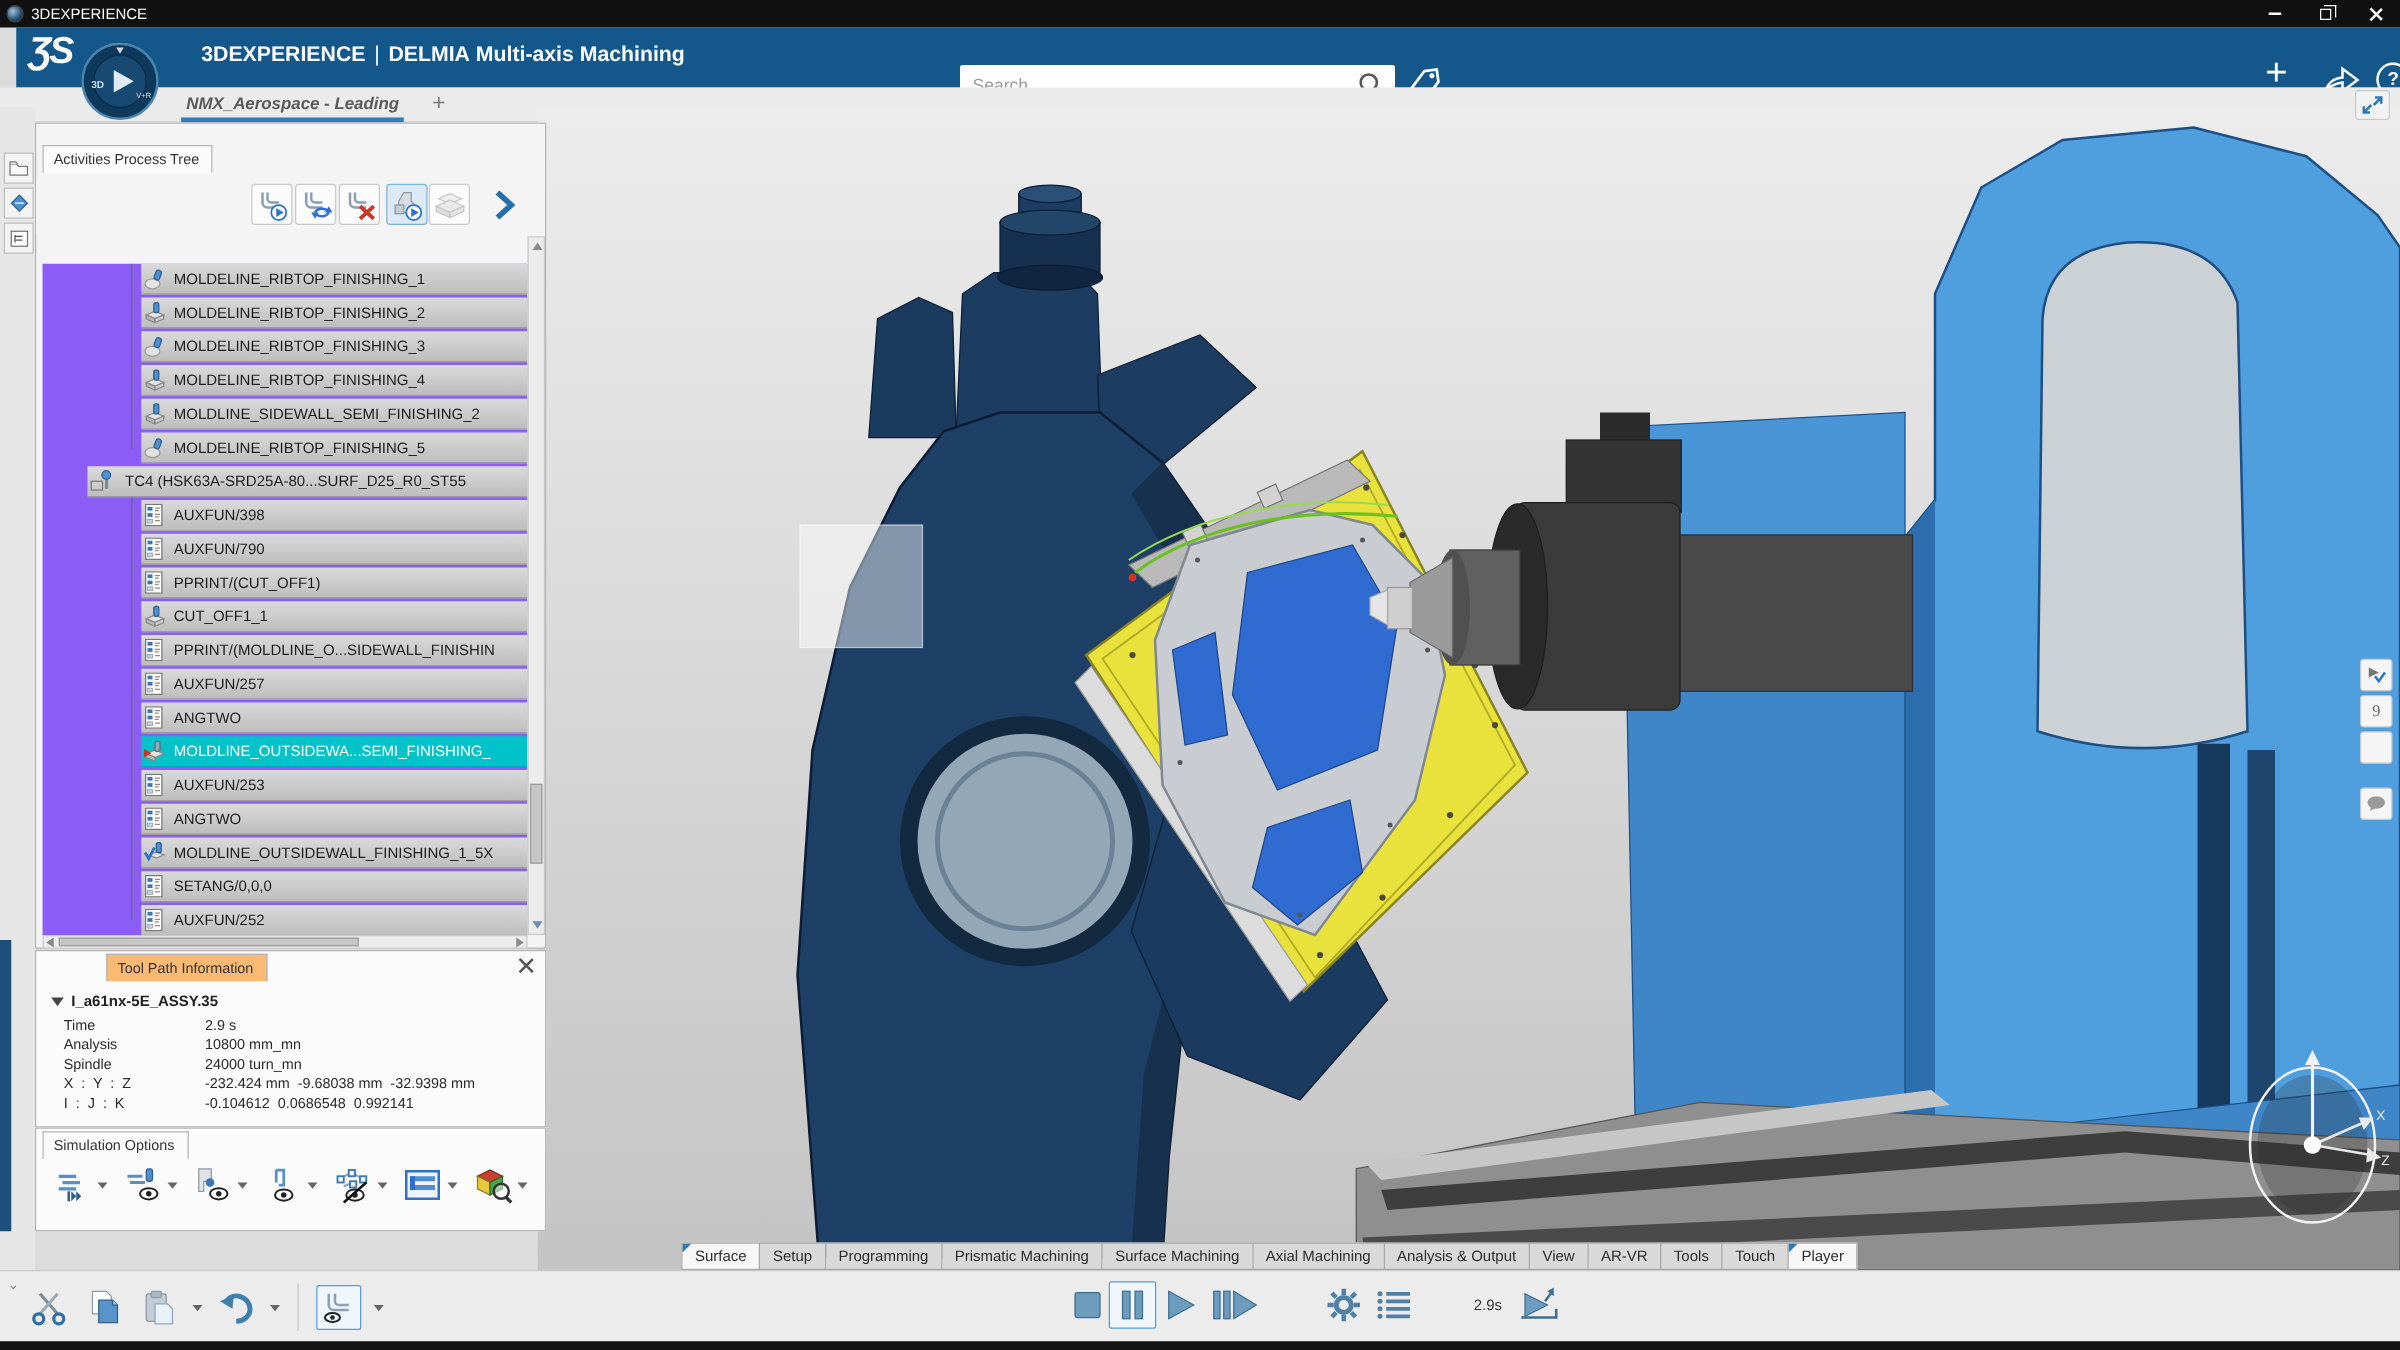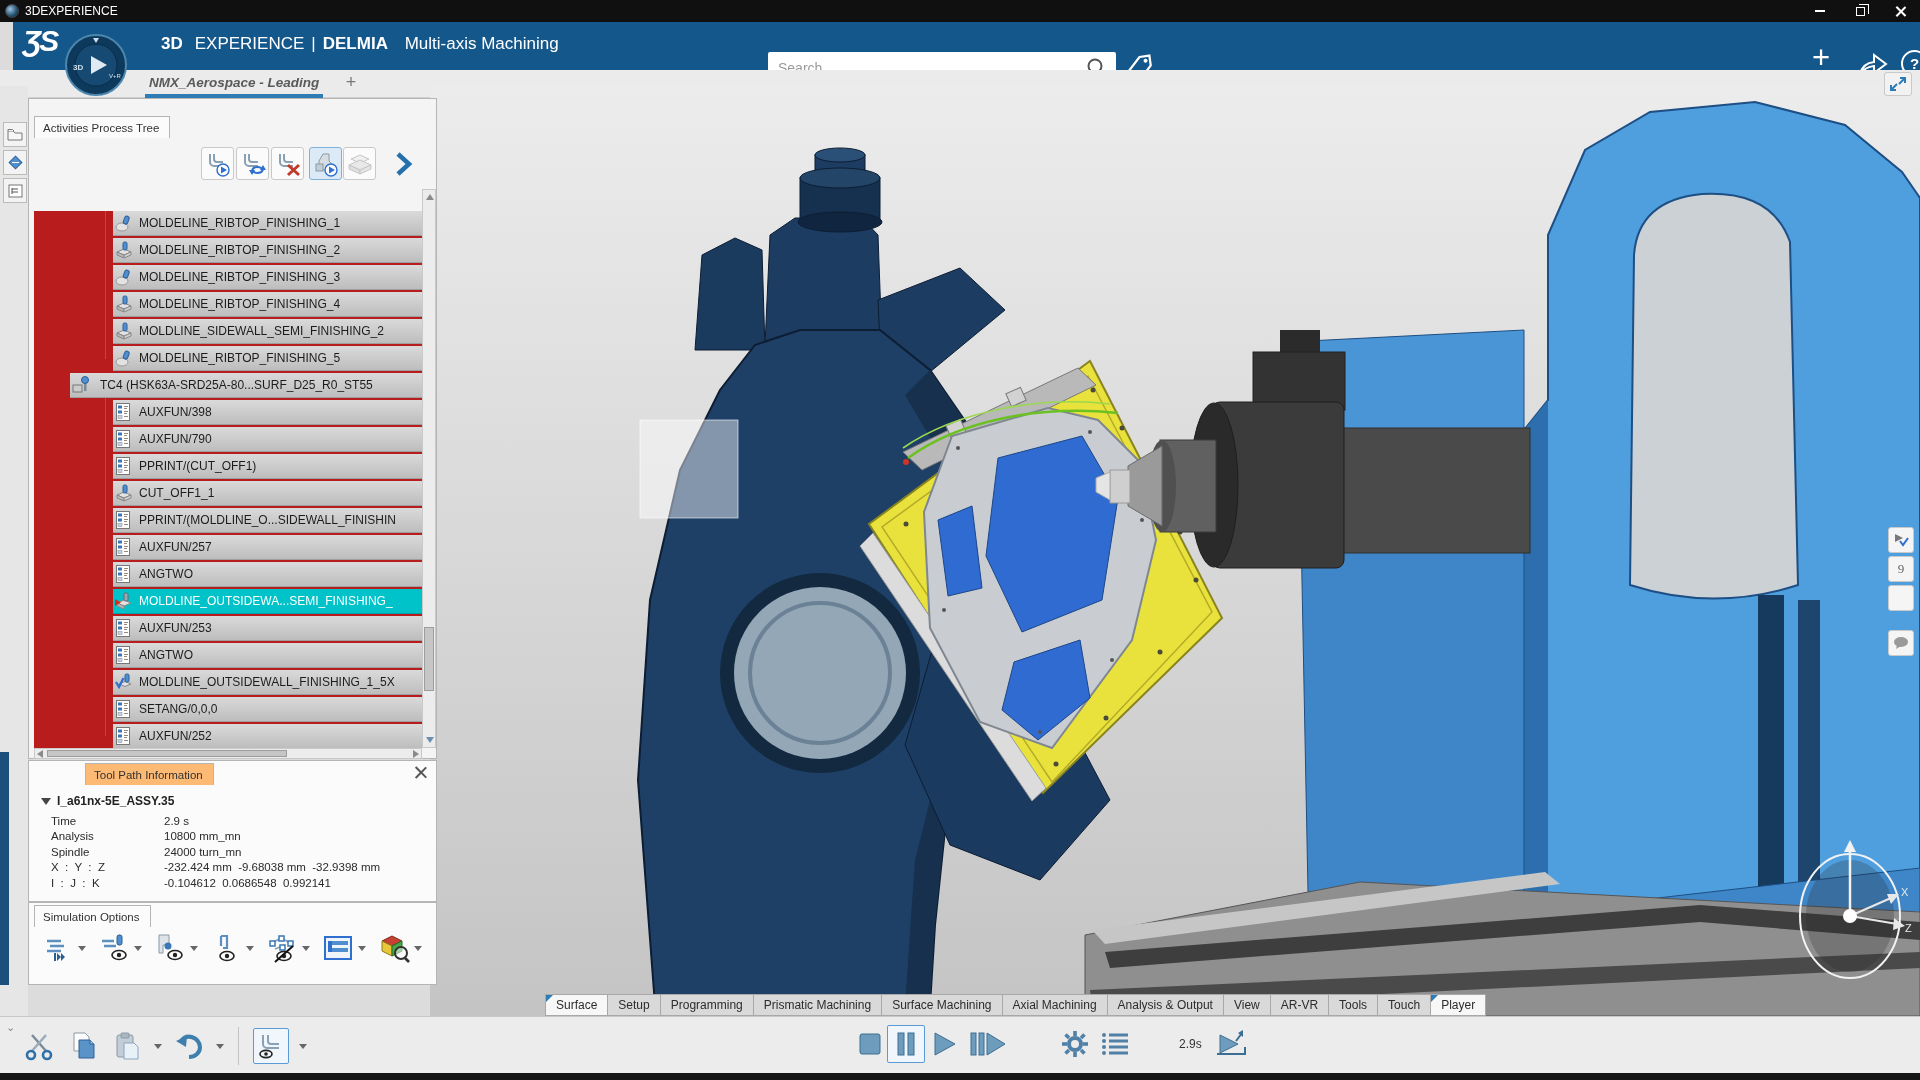--- a/index.html
+++ b/index.html
@@ -17,21 +17,21 @@
   .glyph-close{position:relative;width:11px;height:11px;}
   .glyph-close:before,.glyph-close:after{content:"";position:absolute;left:5px;top:-1px;width:1.6px;height:13px;background:#fff;}
   .glyph-close:before{transform:rotate(45deg);}  .glyph-close:after{transform:rotate(-45deg);}
 
   
   .topbar{position:absolute;left:13px;top:22px;width:1920px;height:48px;background:#14578b;color:#fff;}
   .ds-logo{position:absolute;left:10px;top:2px;font-size:30px;font-style:italic;font-weight:bold;color:#fff;letter-spacing:-2px;}
   .compass{position:absolute;left:52px;top:12px;width:62px;height:62px;z-index:5;}
   .brand{position:absolute;left:148px;top:12px;font-size:17px;white-space:nowrap;}
   .brand b{font-weight:bold;}
-  .brand .lite{font-weight:400;margin-left:12px;}
+  .brand .lite{font-weight:700;}
   .brand .pipe{margin:0 7px;font-weight:300;}
   .searchbox{position:absolute;left:755px;top:30px;width:348px;height:31px;background:#fff;border-radius:2px;display:flex;align-items:center;}
   .searchbox input{flex:1;border:none;outline:none;font-size:14px;padding:0 10px;color:#333;background:transparent;}
   .searchbox input::placeholder{color:#9a9a9a;}
   .tag-btn{position:absolute;left:1112px;top:31px;width:30px;height:30px;}
   .user-menu{position:absolute;left:1574px;top:36px;width:180px;font-size:14.5px;display:flex;align-items:center;gap:8px;white-space:nowrap;margin-top:27px;}
   .chev-down{width:0;height:0;border-left:5px solid transparent;border-right:5px solid transparent;border-top:6px solid #fff;margin-top:2px;}
   .topbar-add{position:absolute;left:1790px;top:21px;width:36px;font-size:31px;font-weight:300;text-align:center;line-height:30px;}
   .topbar-share{position:absolute;left:1843px;top:28px;width:34px;height:28px;}
   .topbar-help{position:absolute;left:1888px;top:28px;width:27px;height:27px;border:2px solid #fff;border-radius:50%;text-align:center;line-height:23px;font-size:15px;font-weight:bold;}
@@ -57,21 +57,21 @@
   .panel{position:absolute;background:#f4f4f4;border:1px solid #b5b5b5;}
   #activities-panel{left:28px;top:98px;width:409px;height:661px;}
   .panel-tab{position:absolute;background:#fbfbfb;border:1px solid #b5b5b5;border-bottom:none;font-size:11.5px;color:#333;padding:5px 10px 4px 8px;white-space:nowrap;}
   #apt-tab{left:5px;top:17px;}
   .panel-toolbar{position:absolute;left:0;top:42px;width:407px;height:46px;background:#f4f4f4;}
   .tb-btn{position:absolute;top:6px;width:33px;height:33px;background:#fbfbfb;border:1px solid #c9c9c9;border-radius:3px;display:flex;align-items:center;justify-content:center;}
   .tb-btn.active{background:#dbeaf6;border-color:#7fb2d9;}
   .tb-btn.disabled svg{opacity:.55;}
   .tb-btn.chev{border:none;background:transparent;}
   .act-header{position:absolute;left:5px;top:90px;width:388px;height:22px;background:linear-gradient(#cfcfcf,#aeaeae);border:1px solid #909090;font-size:12px;color:#1d1d1d;line-height:20px;padding-left:8px;}
-  .tree{position:absolute;left:5px;top:112px;width:388px;height:537px;overflow:hidden;background:#b91c1c;}
+  .tree{position:absolute;left:5px;top:112px;width:388px;height:537px;overflow:hidden;background:#8b5cf6;}
   .vline{position:absolute;width:1px;background:#6a6a6a;left:71px;}
   .tree-row{position:relative;height:25px;margin-bottom:2px;background:linear-gradient(#dadada,#bdbdbd);border-bottom:1px solid #9e9e9e;display:flex;align-items:center;gap:6px;padding-left:2px;font-size:12px;color:#1c1c1c;white-space:nowrap;overflow:hidden;}
   .tree-row.lvl1{margin-left:79px;}
   .tree-row.lvl0{margin-left:36px;}
   .tree-row.lvl1:before{content:"";position:absolute;left:0px;top:12px;width:0;height:0;}
   .tree-row.selected{background:#00c3c9;color:#fff;border-bottom-color:#00a0a6;}
   .tree-row .ticon{flex:0 0 auto;display:flex;}
   .vscroll{position:absolute;left:393px;top:90px;width:14px;height:559px;background:#ececec;border:1px solid #c9c9c9;}
   .vscroll .thumb{position:absolute;left:1px;top:437px;width:10px;height:64px;background:#c6c6c6;border:1px solid #9d9d9d;}
   .hscroll{position:absolute;left:5px;top:649px;width:388px;height:11px;background:#ececec;border:1px solid #c9c9c9;}

